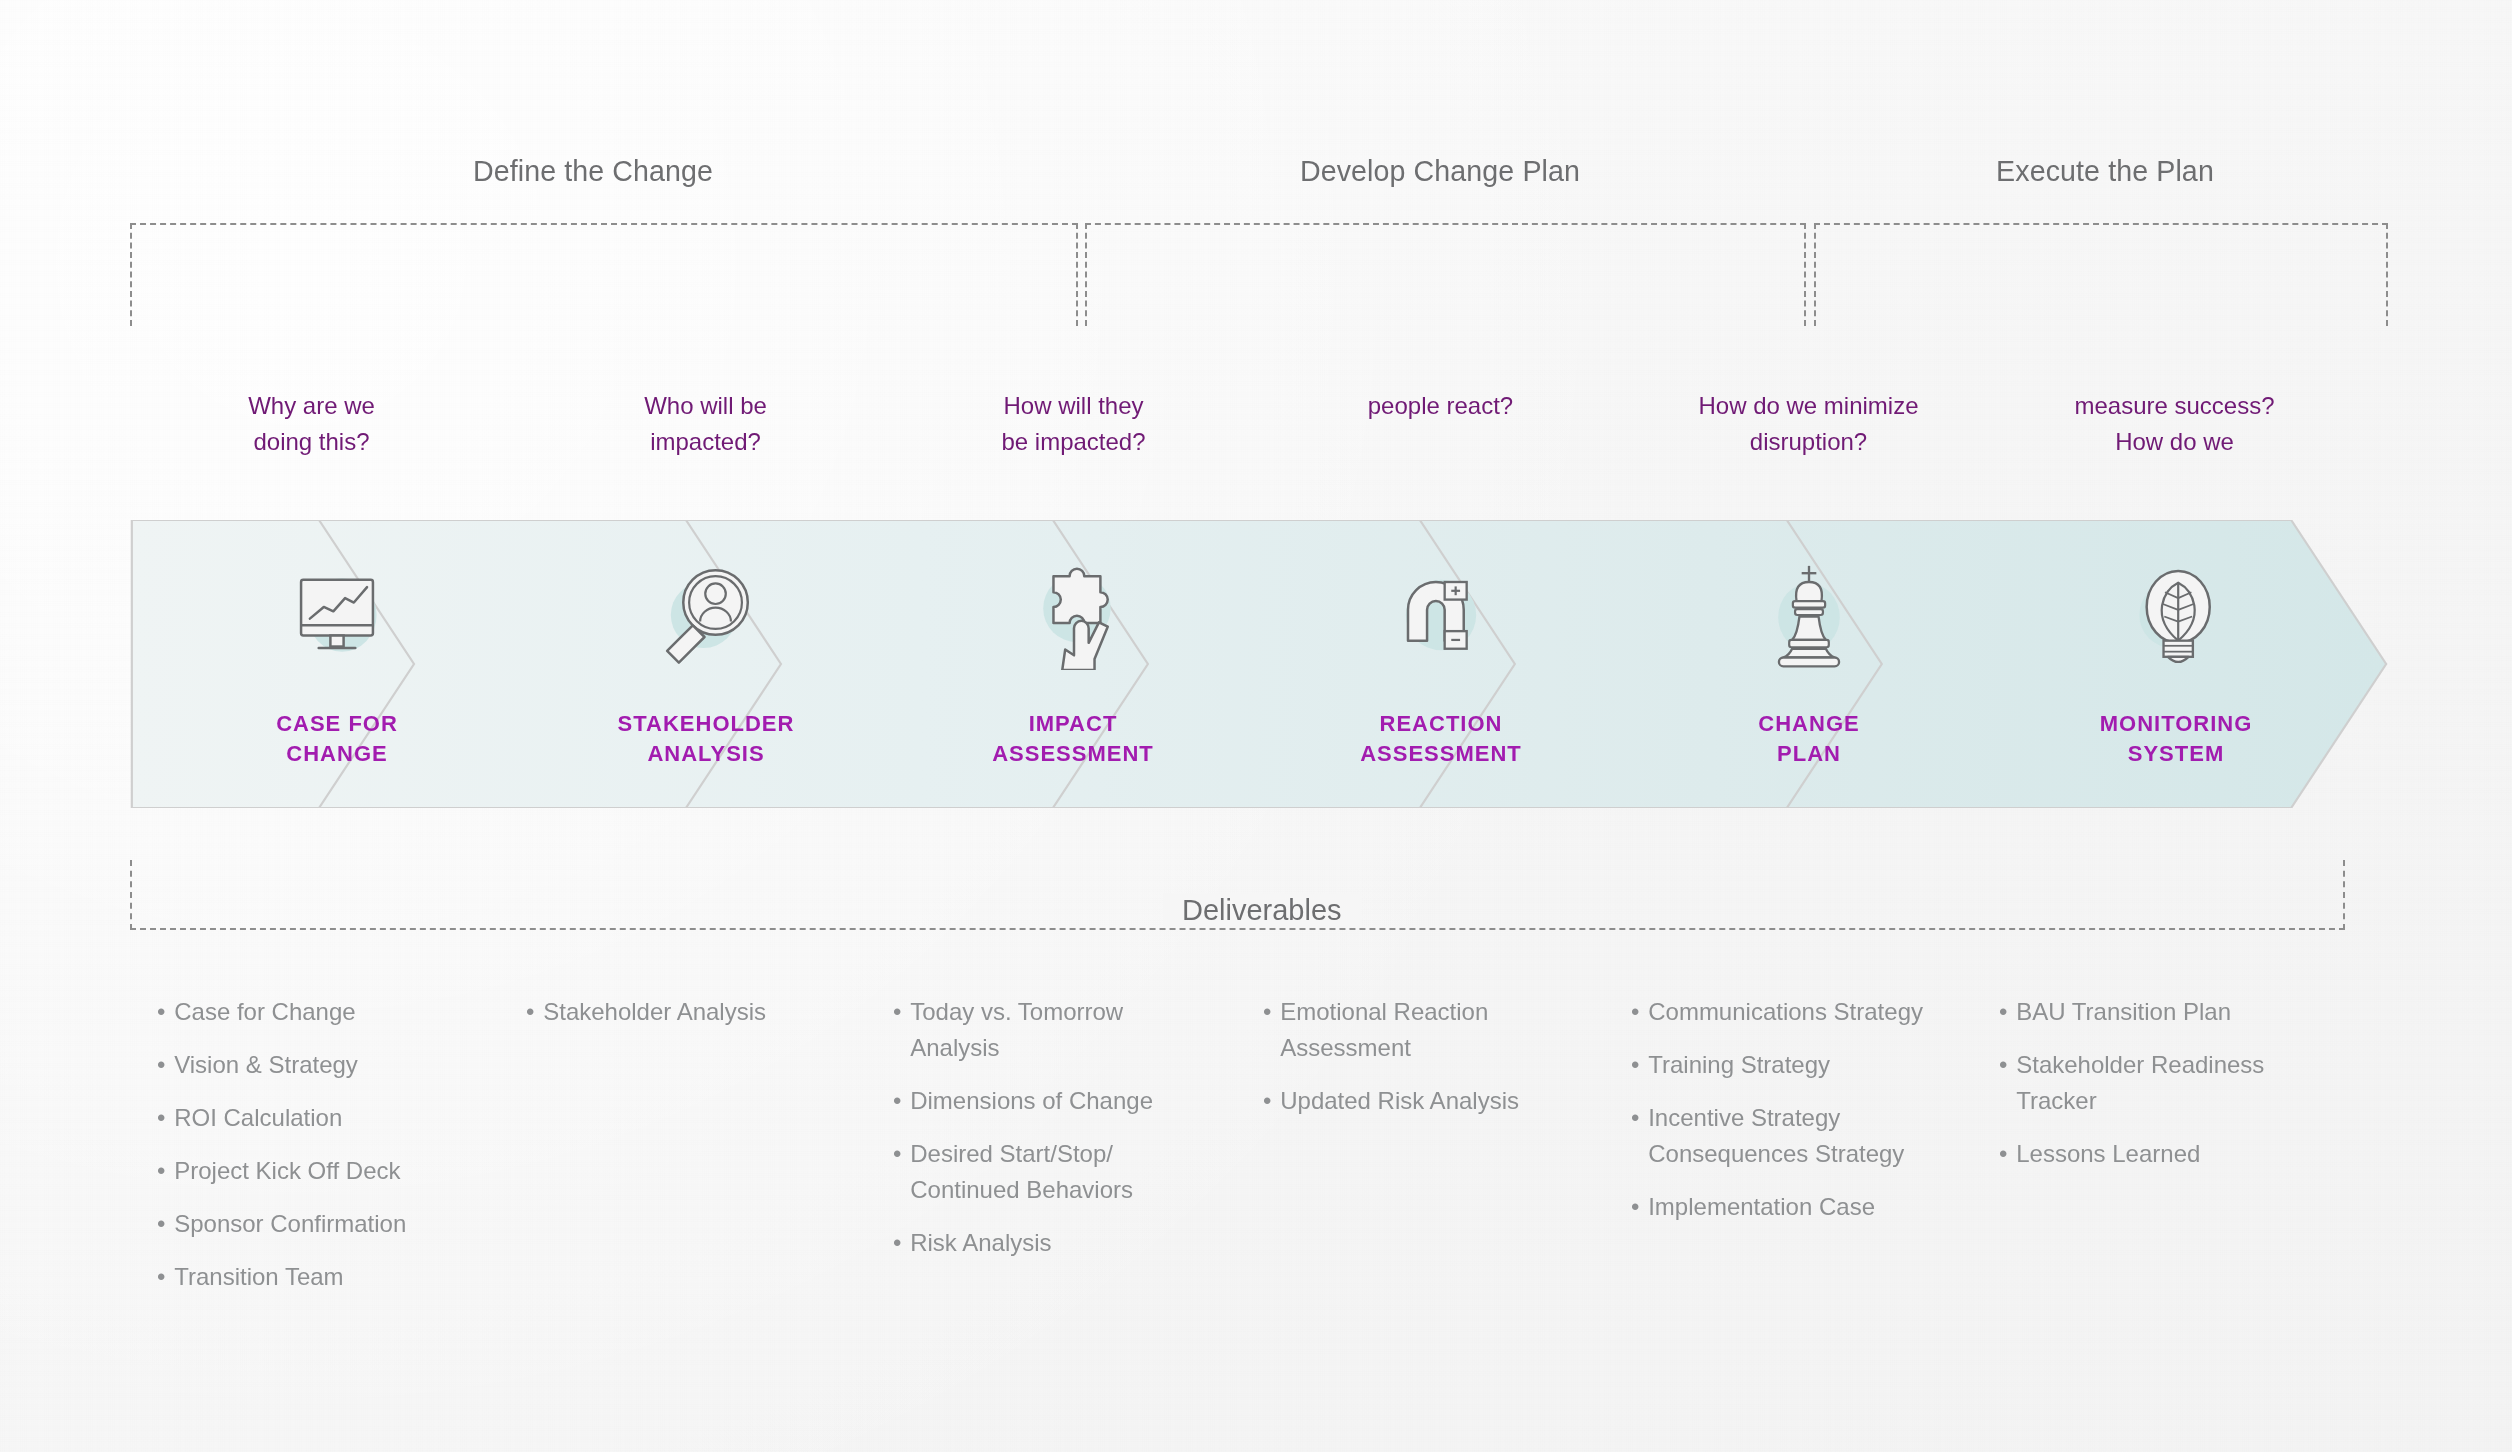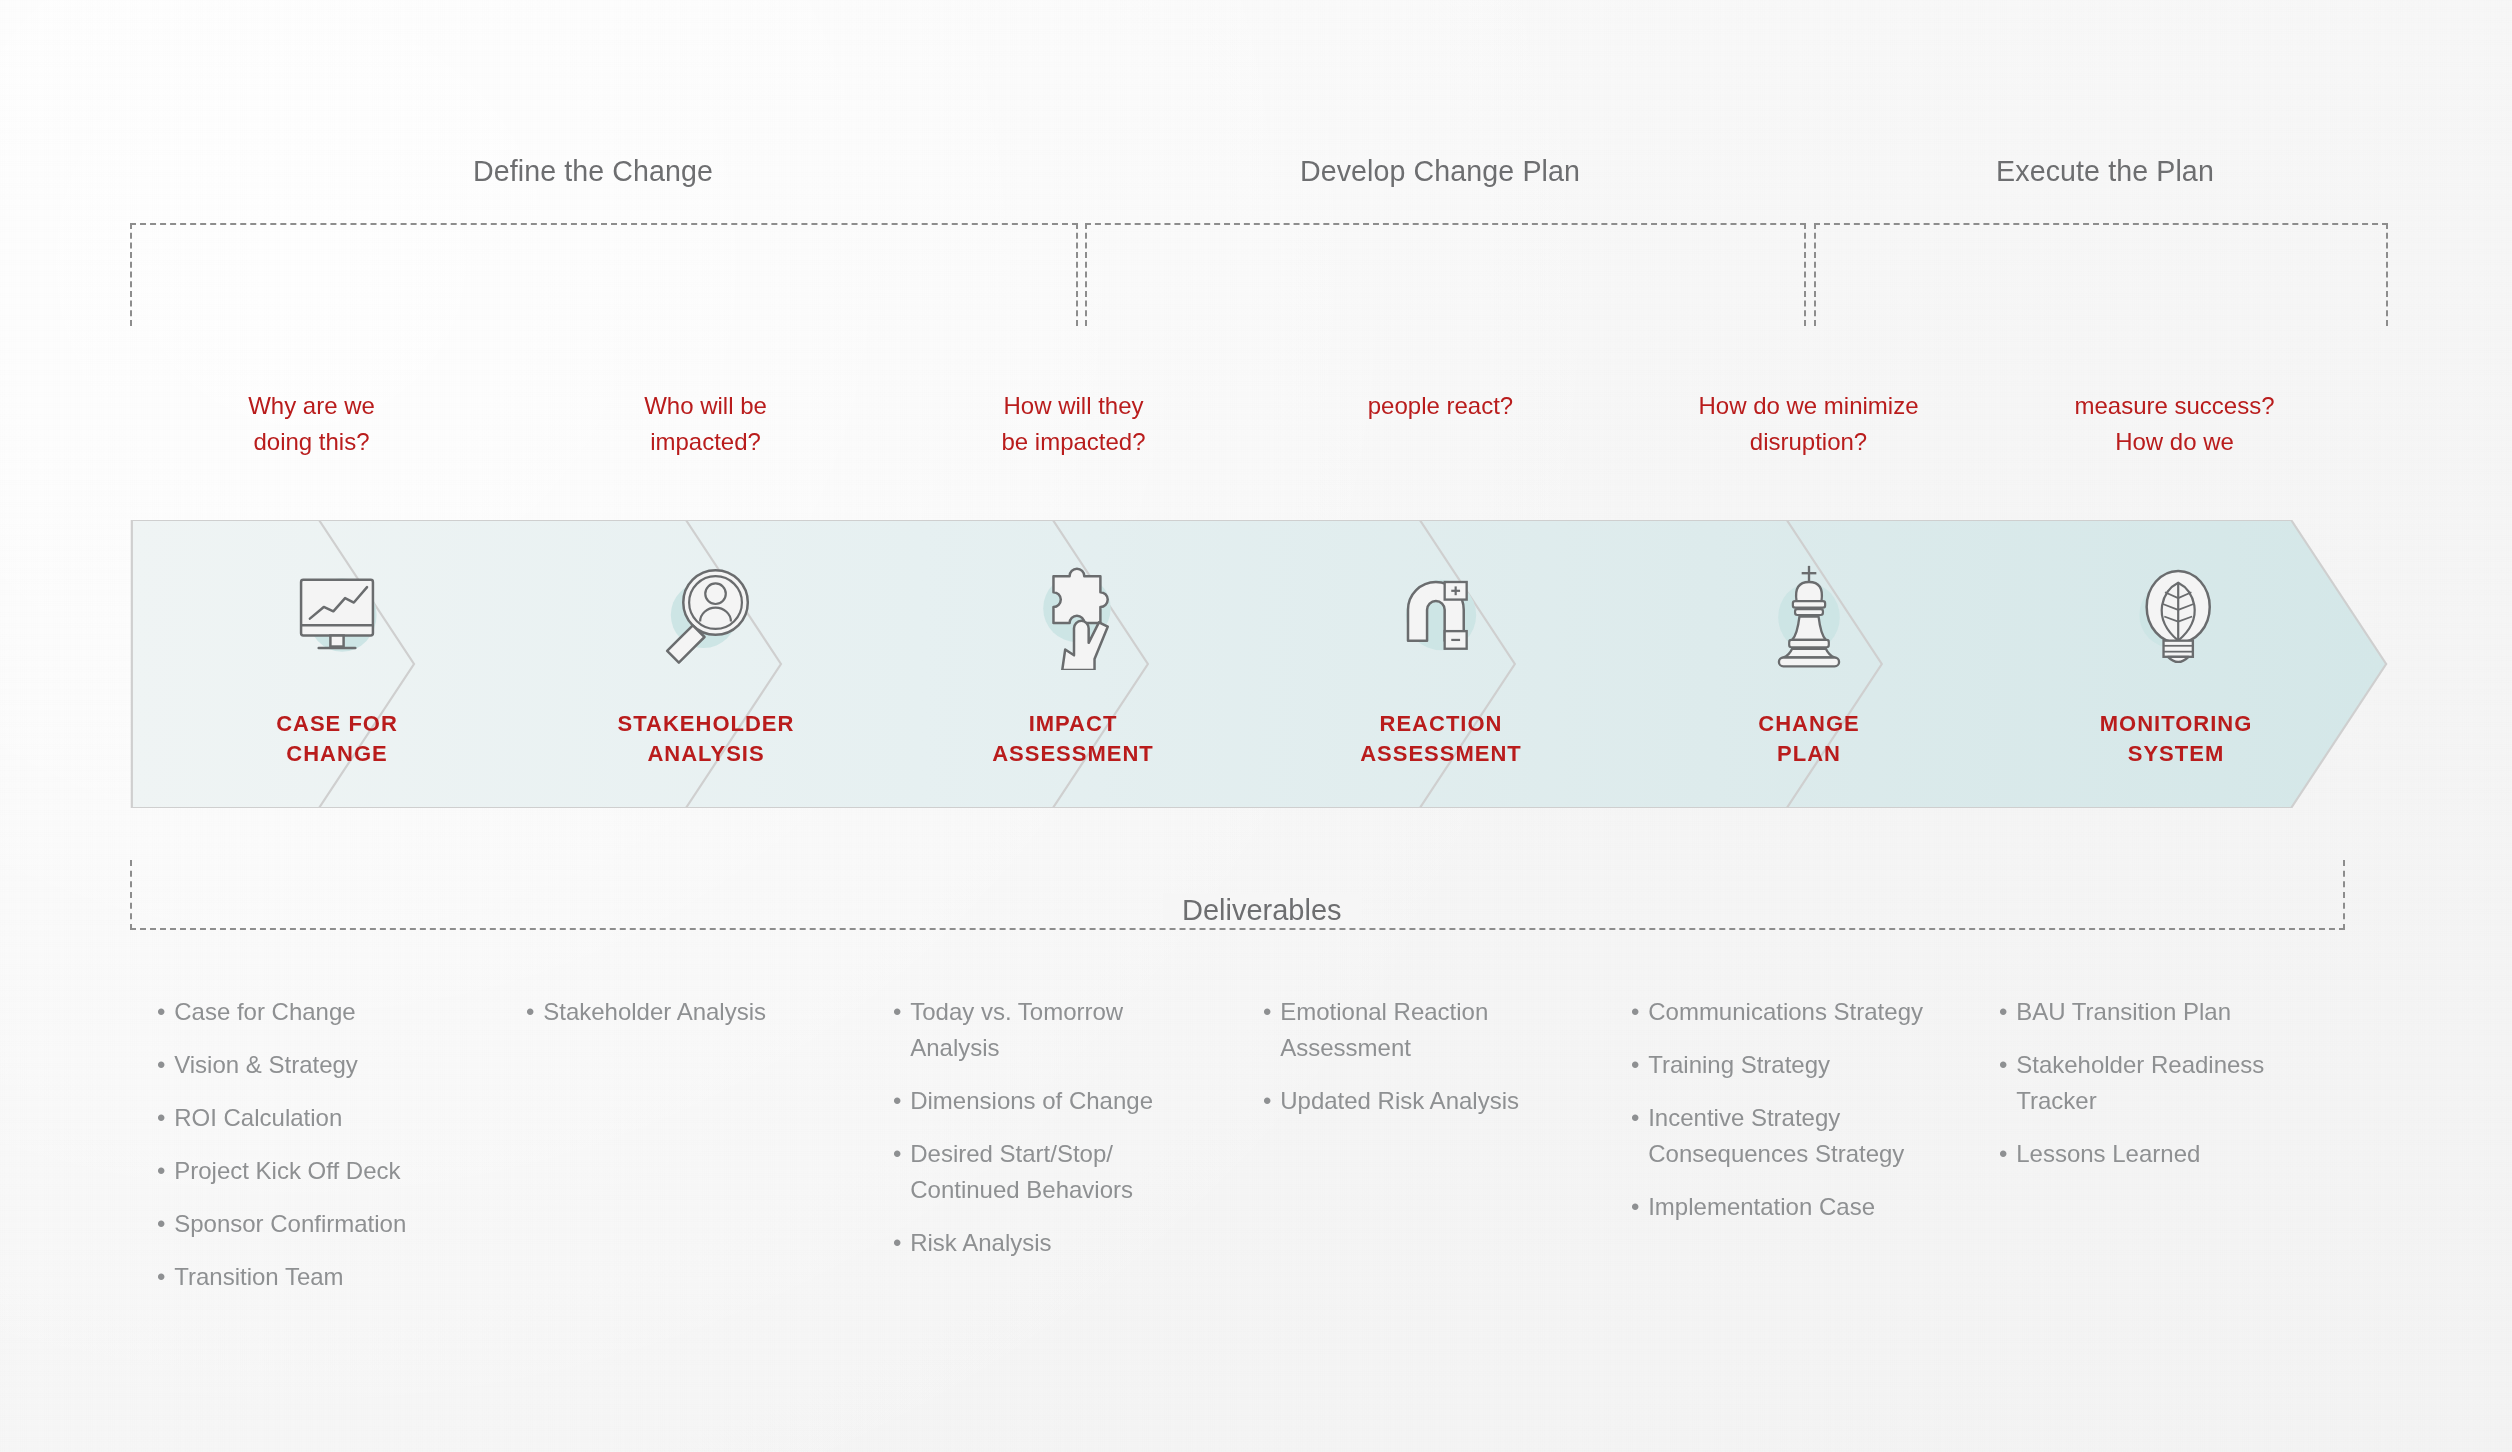--- a/index.html
+++ b/index.html
@@ -48,40 +48,40 @@
     position: absolute;
     border-top: 2.2px dashed #8d8d8d;
     border-left: 2.2px dashed #8d8d8d;
     border-right: 2.2px dashed #8d8d8d;
     box-sizing: border-box;
   }
 
   
   .question {
     position: absolute;
-    color: #b91c1c;
+    color: #701a75;
     font-size: 24px;
     line-height: 36px;
     text-align: center;
     font-weight: 400;
   }
 
   
   .banner {
     position: absolute;
     left: 130px;
     top: 520px;
     width: 2258px;
     height: 288px;
   }
   .banner svg { display: block; }
 
   .step-label {
     position: absolute;
-    color: #b91c1c;
+    color: #a21caf;
     font-size: 22px;
     font-weight: 700;
     letter-spacing: 1px;
     line-height: 30px;
     text-align: center;
     text-transform: uppercase;
   }
   .step-icon {
     position: absolute;
     width: 110px;

